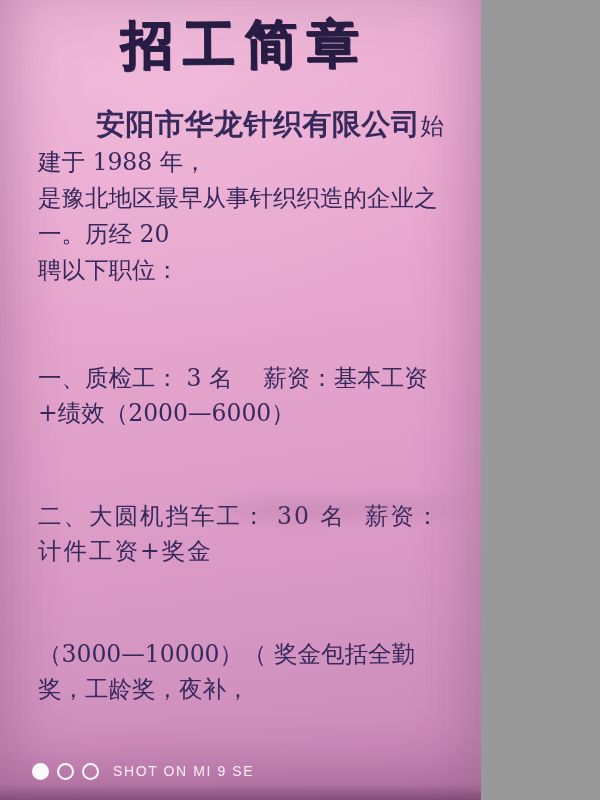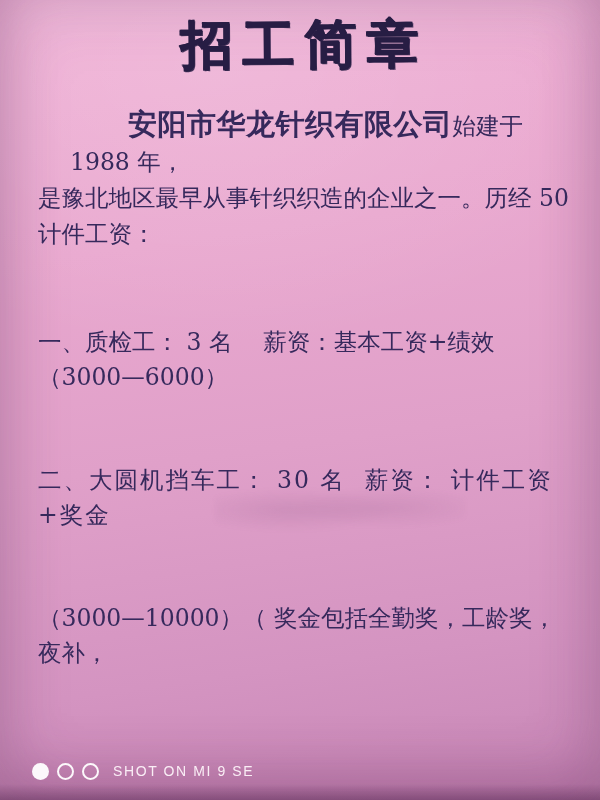--- a/index.html
+++ b/index.html
@@ -1,19 +1,19 @@
 <!DOCTYPE html>
 <html><head>
 <meta charset="utf-8">
 <style>
   html,body{margin:0;padding:0;}
   body{width:600px;height:800px;overflow:hidden;background:#999;}
   .photo{
     position:relative;
-    width:600px;height:800px;
+    width:481px;height:800px;
     background:
       radial-gradient(120% 60% at 35% 8%, rgba(255,255,255,0.14), rgba(255,255,255,0) 60%),
       linear-gradient(172deg,#f0b1d6 0%, #e9a8cf 30%, #e0a0c9 55%, #d494c1 80%, #c787b6 100%);
     box-shadow:
       inset 0 0 70px rgba(120,60,110,0.22),
       inset 0 -26px 55px rgba(100,40,90,0.28),
       inset 0 18px 40px rgba(255,255,255,0.10);
     font-family:"DejaVu Serif","Liberation Serif",serif;
     color:#362а5c;
     color:#36295c;
@@ -38,21 +38,21 @@
     font-size:52px;
     line-height:60px;
     font-weight:900;
     letter-spacing:10px;
     color:#271d44;
     text-shadow:1px 0 0 #271d44, 0 1px 0 #271d44, 1.5px 1.5px 0 rgba(39,29,68,0.85);
     margin-bottom:32px;
     transform:rotate(-0.4deg);
   }
   .intro{margin:0;font-size:23.5px;line-height:36px;font-weight:500;}
-  .intro .l1{text-indent:58px;margin-left:32px;}
+  .intro .l1{text-indent:58px;}
   .intro .company{font-size:29px;font-weight:700;letter-spacing:0.5px;}
   .positions{margin-top:4px;font-size:23.5px;line-height:34.5px;font-weight:500;white-space:pre-wrap;}
   .positions .pos-line{min-height:34.5px;}
   .positions .stretch{letter-spacing:2px;}
   .watermark{
     position:absolute;left:32px;bottom:20px;
     display:flex;align-items:center;gap:14px;
     font-family:"Liberation Sans","DejaVu Sans",sans-serif;
     color:rgba(255,247,252,0.92);
   }
@@ -65,26 +65,26 @@
 </head>
 <body>
 
 <div class="photo">
   <div class="ghost"></div>
 
   <h1 class="title">招工简章</h1>
 
   <div class="intro">
     <div class="l1"><span class="company">安阳市华龙针织有限公司</span><span>始建于 1988 年，</span></div>
-    <div>是豫北地区最早从事针织织造的企业之一。历经 50</div>
-    <div>计件工资：</div>
+    <div>是豫北地区最早从事针织织造的企业之一。历经 20</div>
+    <div>聘以下职位：</div>
   </div>
 
   <div class="positions">
-    <div class="pos-line">一、质检工： 3 名　 薪资：基本工资+绩效（3000—6000）</div>
+    <div class="pos-line">一、质检工： 3 名　 薪资：基本工资+绩效（2000—6000）</div>
     <div class="pos-line stretch">二、大圆机挡车工： 30 名  薪资： 计件工资+奖金</div>
     <div class="pos-line">（3000—10000）（ 奖金包括全勤奖，工龄奖，夜补，</div>
     
     
     
     
   </div>
 
   <div class="watermark">
     <div class="dots">

